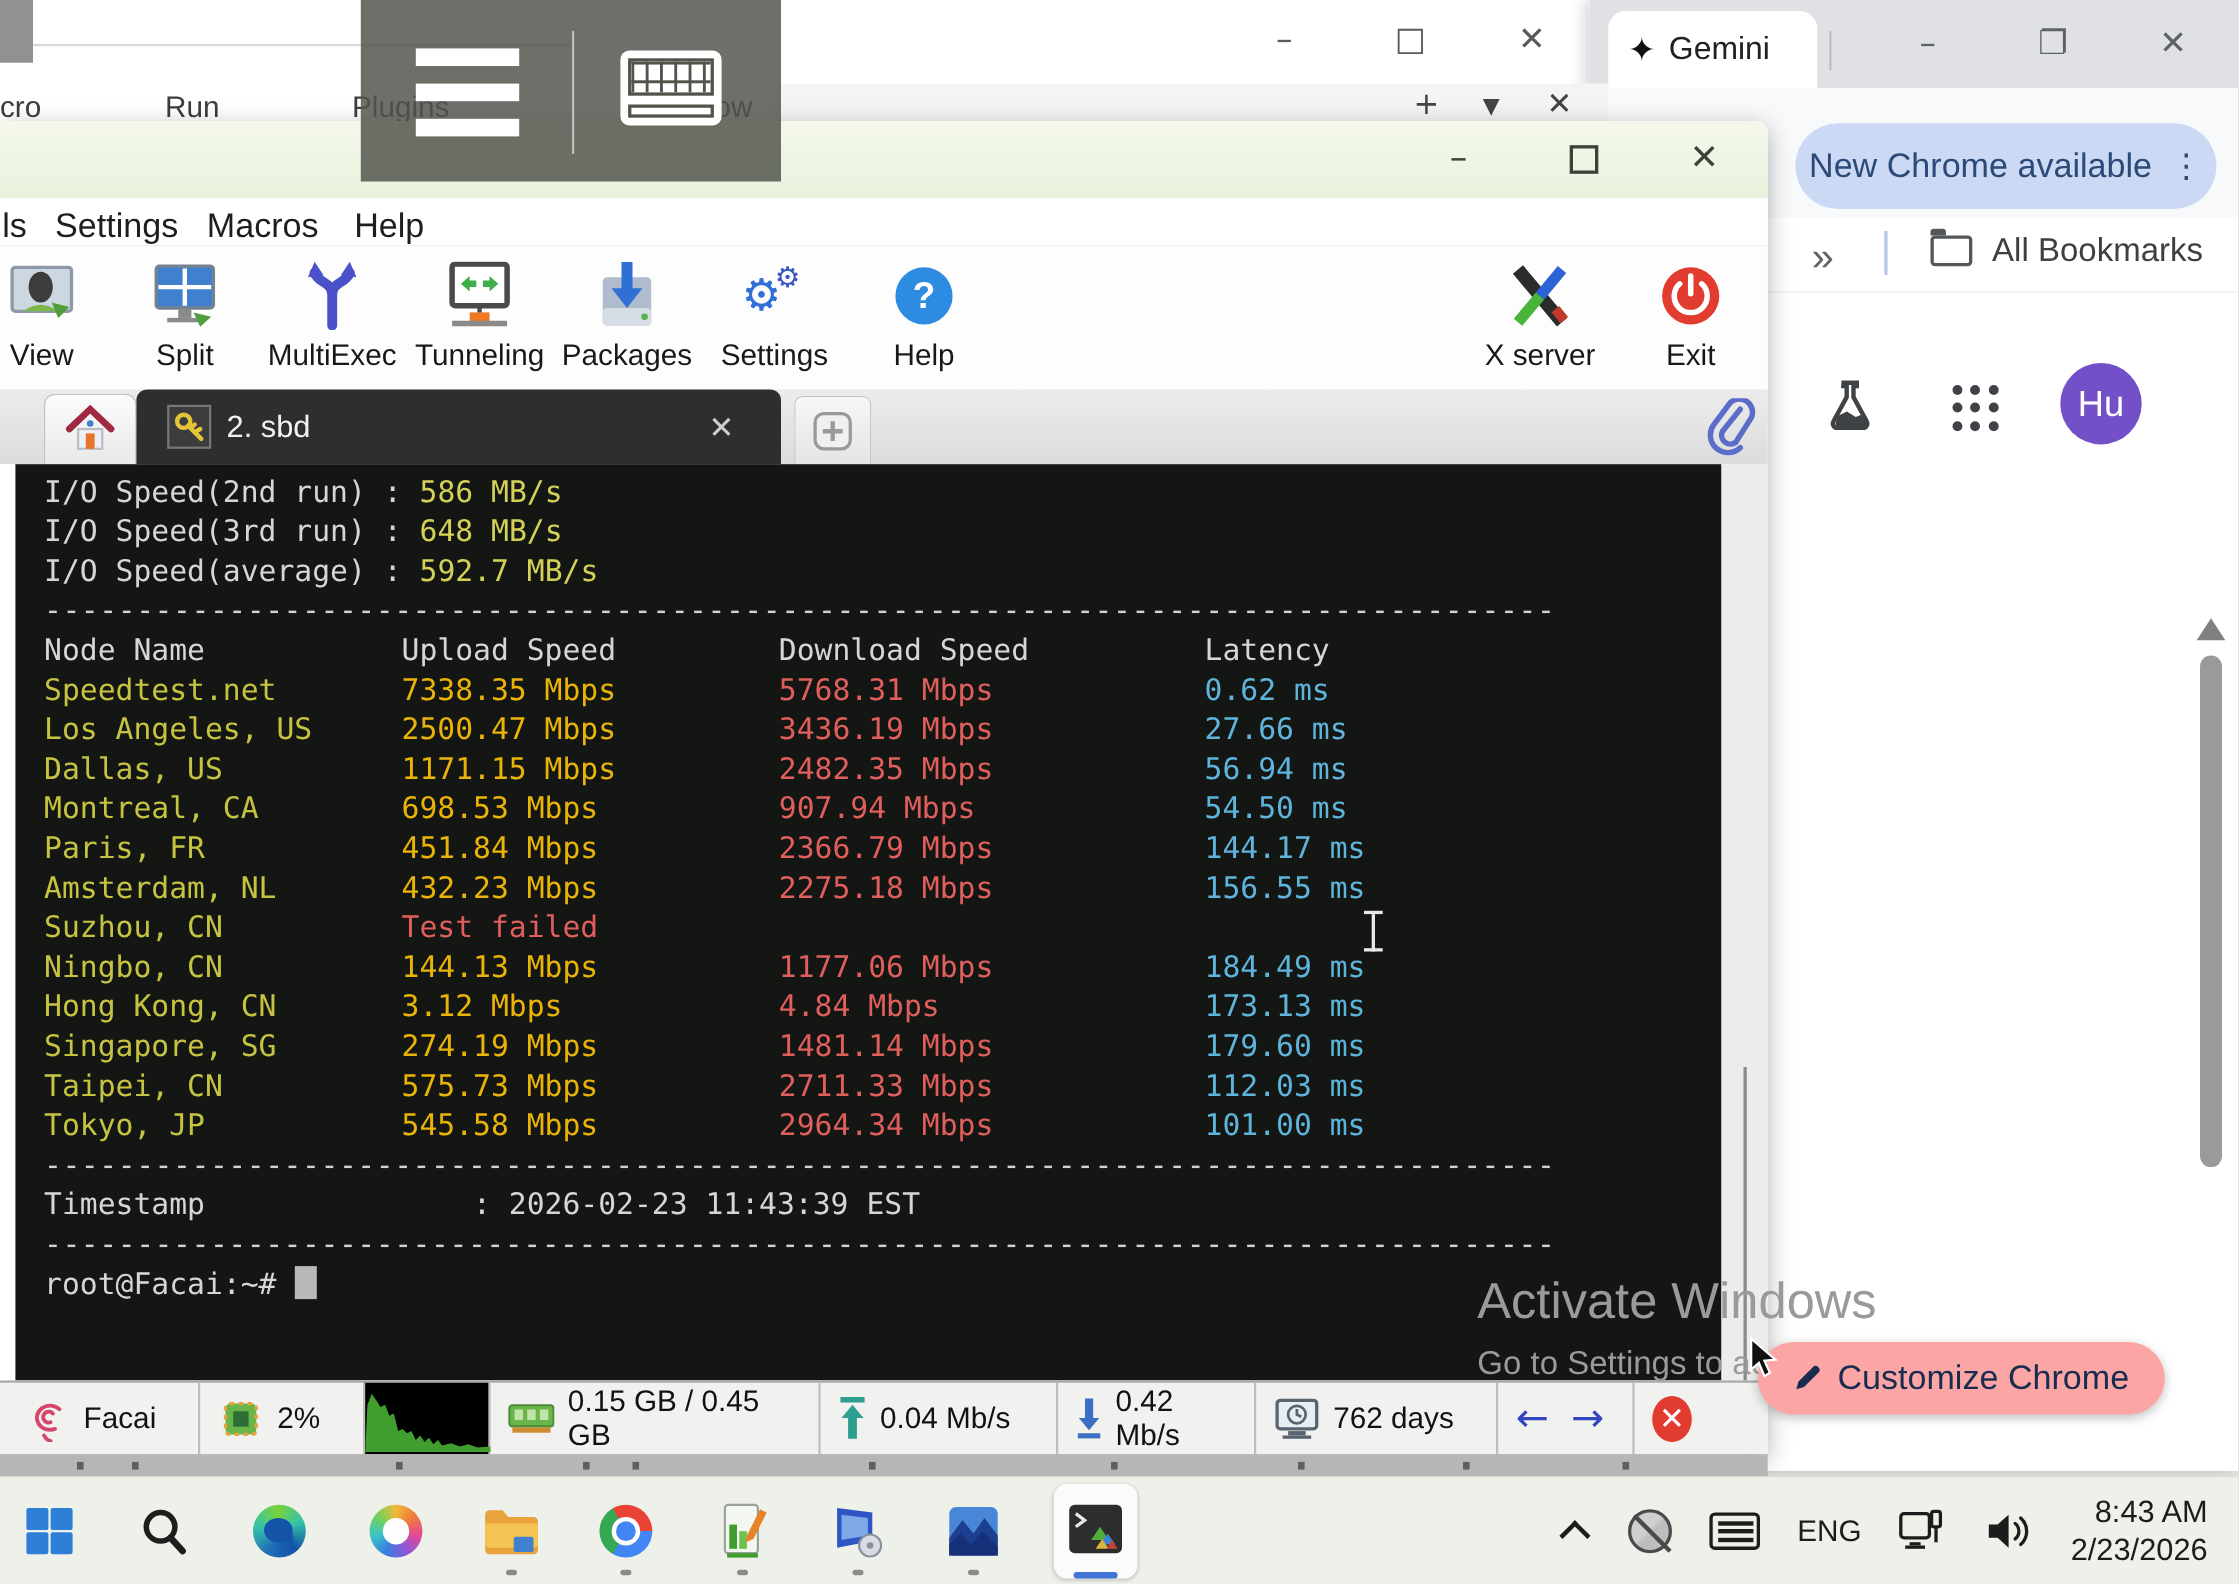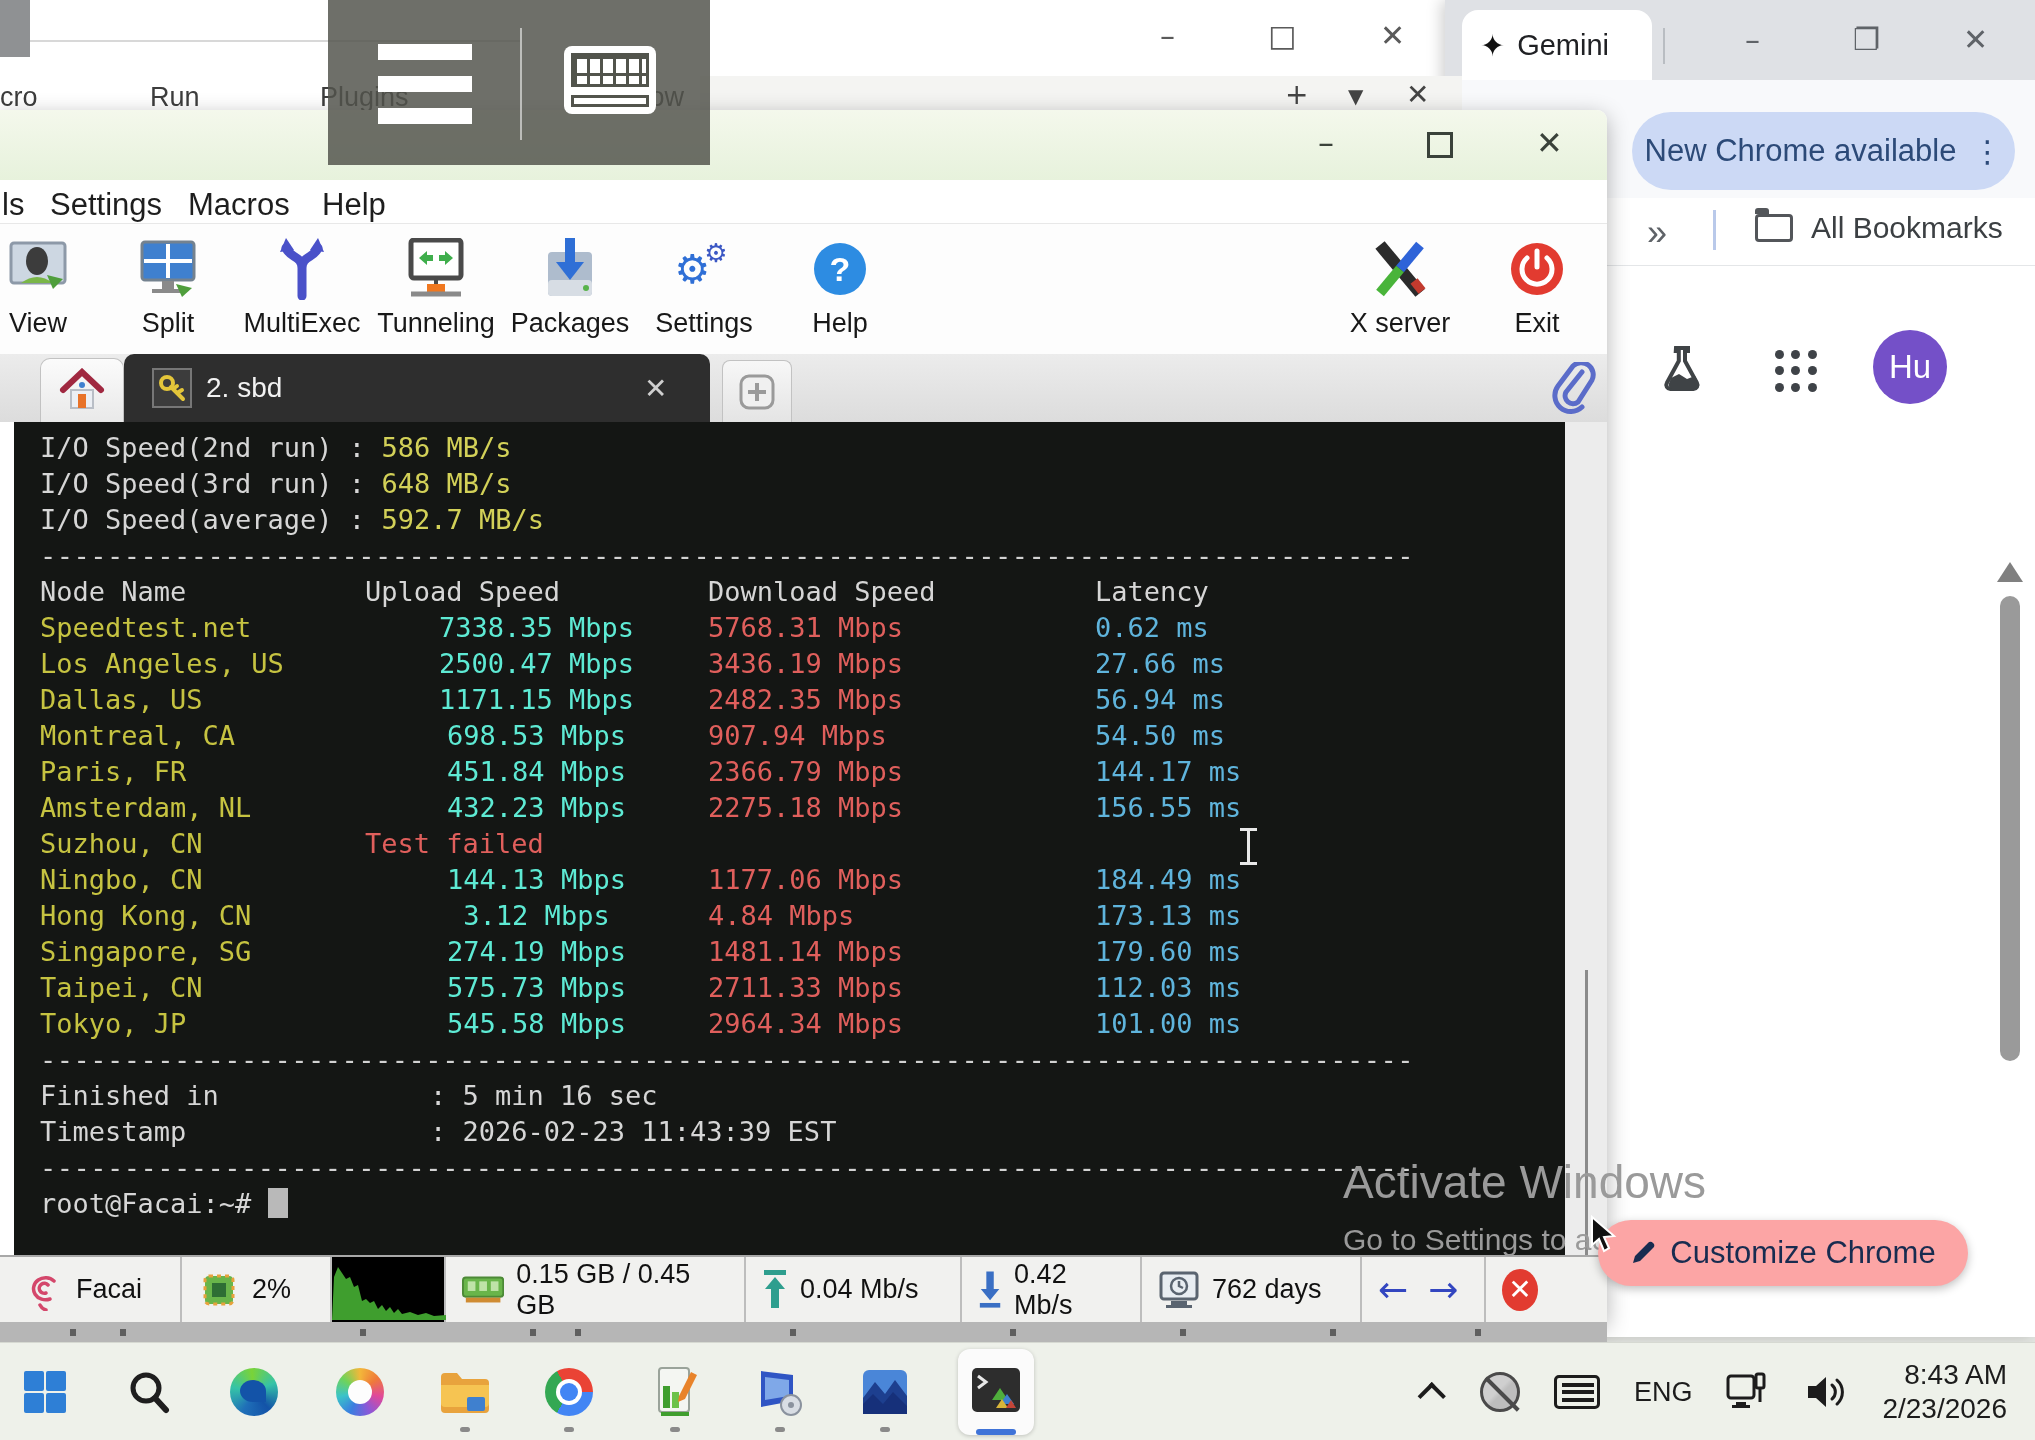--- a/index.html
+++ b/index.html
@@ -70,21 +70,21 @@
   #paperclip { left:1552px; top:8px; }
   
   #terminal { left:14px; top:312px; width:1551px; height:833px; background:#141614; overflow:hidden; }
   #term-left-sliver { left:0; top:312px; width:14px; height:833px; background:#ffffff; }
   #term-right-margin { left:1565px; top:312px; width:42px; height:833px; background:#ececec; }
   #term-scrollline { left:20px; top:548px; width:3px; height:355px; background:#8b8b8b; position:absolute; }
   #term-lines { position:absolute; left:26px; top:8px; width:1500px; font-family:"DejaVu Sans Mono", monospace; font-size:27px; color:#d6d6d6; }
   .tline { height:36px; white-space:pre; line-height:36px; }
   .trow { display:grid; grid-template-columns:325px 343px 387px auto; height:36px; line-height:36px; white-space:pre; }
   .kv { display:grid; grid-template-columns:390px auto; height:36px; line-height:36px; white-space:pre; }
-  .c-node { color:#c6c341; } .c-up { color:#5eead4;text-align:center; } .c-dn { color:#e05f5c; } .c-lat { color:#5fb4dc; }
+  .c-node { color:#c6c341; } .c-up { color:#eab308; } .c-dn { color:#e05f5c; } .c-lat { color:#5fb4dc; }
   .c-val { color:#d3d158; } .c-dash { color:#d2d2d2; letter-spacing:0.5px; } .c-fail { color:#e05f5c; }
   #prompt-cursor { display:inline-block; width:20px; height:30px; background:#b9b9b9; vertical-align:-5px; }
   #ibeam-cursor { left:1238px; top:828px; width:22px; height:40px; z-index:5; }
   #ibeam-cursor:before { content:""; position:absolute; left:9px; top:3px; width:3px; height:34px; background:#e8e8e8; }
   #ibeam-cursor:after { content:""; position:absolute; left:2px; top:0; width:17px; height:3px; background:#e8e8e8; box-shadow:0 34px #e8e8e8; }
   
   #moba-statusbar { left:0; top:1145px; width:1607px; height:67px; background:#f1f1ef; border-top:2px solid #a8a8a8; display:flex; align-items:stretch; padding-left:10px; }
   .sb-seg { border-left:2px solid #bdbdbd; display:flex; align-items:center; gap:12px; padding:0 16px; font-size:27px; color:#111; }
   .sb-seg:first-child { border-left:none; }
   #sb-graph { padding:0; width:114px; background:#000; position:relative; border-left:2px solid #bdbdbd;}
@@ -363,21 +363,20 @@
         <div class="trow"><span class="c-node">Montreal, CA</span><span class="c-up">698.53 Mbps</span><span class="c-dn">907.94 Mbps</span><span class="c-lat">54.50 ms</span></div>
         <div class="trow"><span class="c-node">Paris, FR</span><span class="c-up">451.84 Mbps</span><span class="c-dn">2366.79 Mbps</span><span class="c-lat">144.17 ms</span></div>
         <div class="trow"><span class="c-node">Amsterdam, NL</span><span class="c-up">432.23 Mbps</span><span class="c-dn">2275.18 Mbps</span><span class="c-lat">156.55 ms</span></div>
         <div class="trow"><span class="c-node">Suzhou, CN</span><span class="c-fail">Test failed</span><span></span><span></span></div>
         <div class="trow"><span class="c-node">Ningbo, CN</span><span class="c-up">144.13 Mbps</span><span class="c-dn">1177.06 Mbps</span><span class="c-lat">184.49 ms</span></div>
         <div class="trow"><span class="c-node">Hong Kong, CN</span><span class="c-up">3.12 Mbps</span><span class="c-dn">4.84 Mbps</span><span class="c-lat">173.13 ms</span></div>
         <div class="trow"><span class="c-node">Singapore, SG</span><span class="c-up">274.19 Mbps</span><span class="c-dn">1481.14 Mbps</span><span class="c-lat">179.60 ms</span></div>
         <div class="trow"><span class="c-node">Taipei, CN</span><span class="c-up">575.73 Mbps</span><span class="c-dn">2711.33 Mbps</span><span class="c-lat">112.03 ms</span></div>
         <div class="trow"><span class="c-node">Tokyo, JP</span><span class="c-up">545.58 Mbps</span><span class="c-dn">2964.34 Mbps</span><span class="c-lat">101.00 ms</span></div>
         <div class="tline c-dash">----------------------------------------------------------------------------------</div>
-        <div class="kv"><span>Finished in</span><span>: 5 min 16 sec</span></div>
         <div class="kv"><span>Timestamp</span><span>: 2026-02-23 11:43:39 EST</span></div>
         <div class="tline c-dash">----------------------------------------------------------------------------------</div>
         <div class="tline"><span>root@Facai:~# </span><span id="prompt-cursor"></span></div>
       </div>
     </div>
     <div id="term-right-margin" class="abs">
       <div id="term-scrollline"></div>
     </div>
 
     <div id="moba-statusbar" class="abs">

